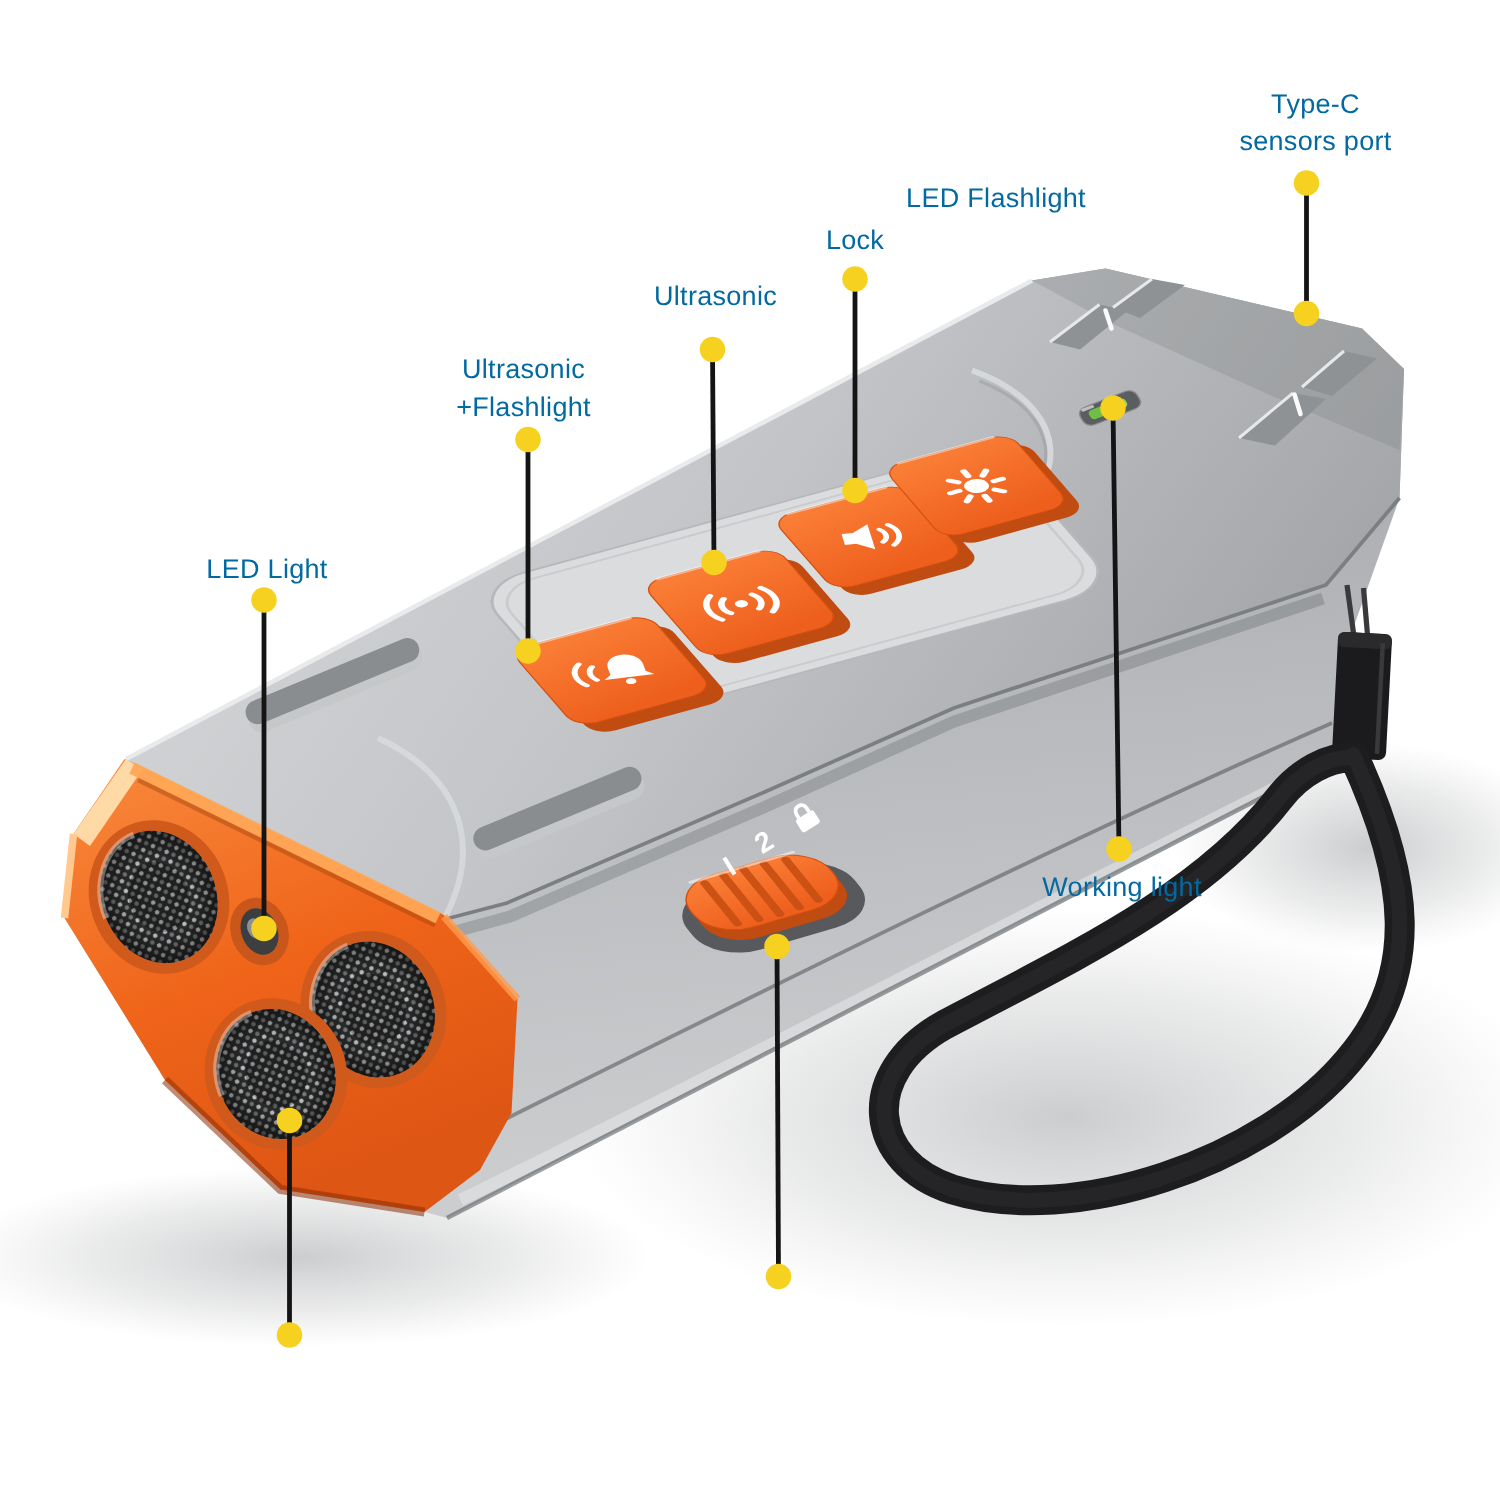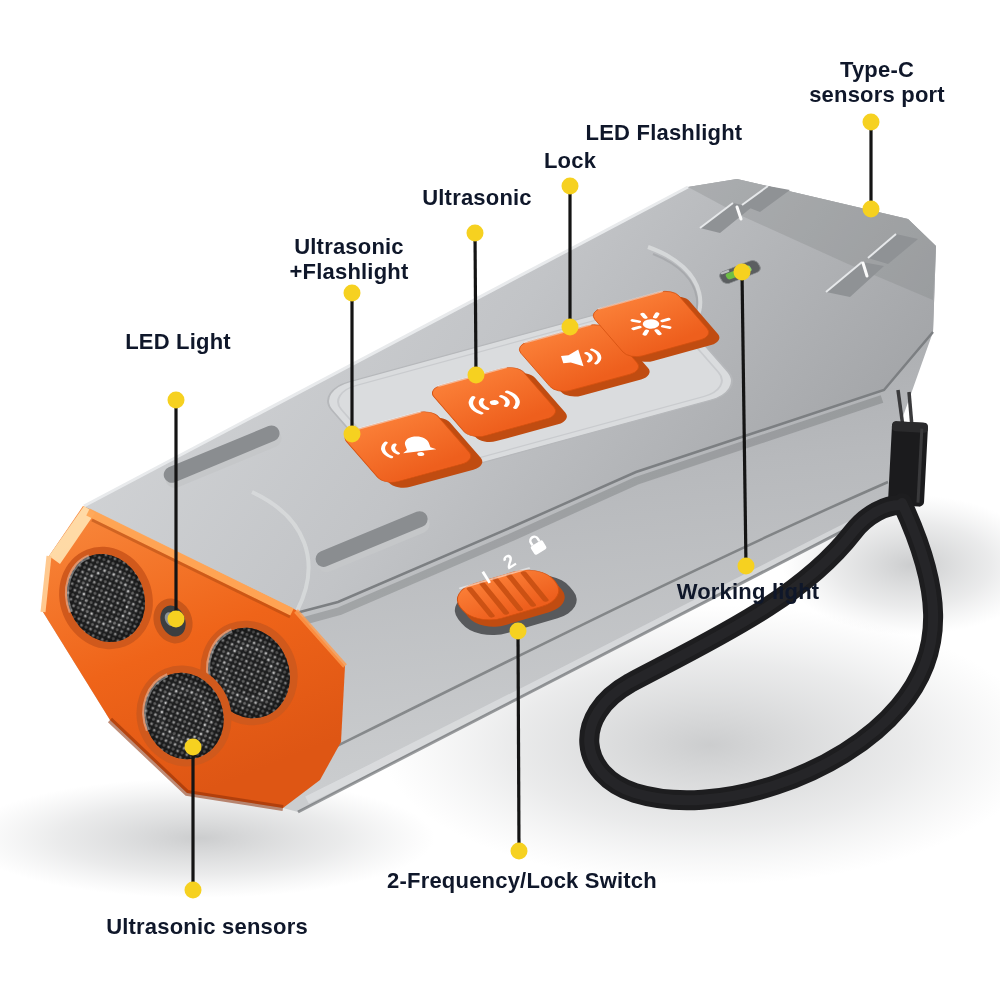--- a/index.html
+++ b/index.html
@@ -3,24 +3,24 @@
 <meta charset="utf-8">
 <style>
   html,body{margin:0;padding:0;background:#ffffff;}
   body{width:1000px;height:1000px;overflow:hidden;
        font-family:"Liberation Sans", sans-serif;}
   .stage{position:relative;width:1000px;height:1000px;background:#ffffff;}
   .stage svg{position:absolute;left:0;top:0;}
   .label{
     position:absolute;
     transform:translateX(-50%);
-    font-weight:700;
-    font-size:22px;
+    font-weight:400;
+    font-size:18px;
     line-height:25px;
-    color:#0f172a;
+    color:#0369a1;
     text-align:center;
     white-space:nowrap;
     letter-spacing:.2px;
   }
   .label span{display:block;}
   .mark{
     fill:#ffffff;
     font-family:"Liberation Sans", sans-serif;
     font-weight:700;
     font-size:19px;
@@ -293,26 +293,20 @@
 <div class="label" style="left:570px;top:148px">
   <span>Lock</span>
 </div>
 <div class="label" style="left:477px;top:185px">
   <span>Ultrasonic</span>
 </div>
 <div class="label" style="left:349px;top:234px">
   <span>Ultrasonic</span>
   <span>+Flashlight</span>
 </div>
-<div class="label" style="left:178px;top:329px">
+<div class="label" style="left:178px;top:367px">
   <span>LED Light</span>
 </div>
 <div class="label" style="left:748px;top:579px">
   <span>Working light</span>
 </div>
-<div class="label" style="left:522px;top:868px">
-  <span>2-Frequency/Lock Switch</span>
-</div>
-<div class="label" style="left:207px;top:914px">
-  <span>Ultrasonic sensors</span>
-</div>
 
 </div>
 
 </body></html>

